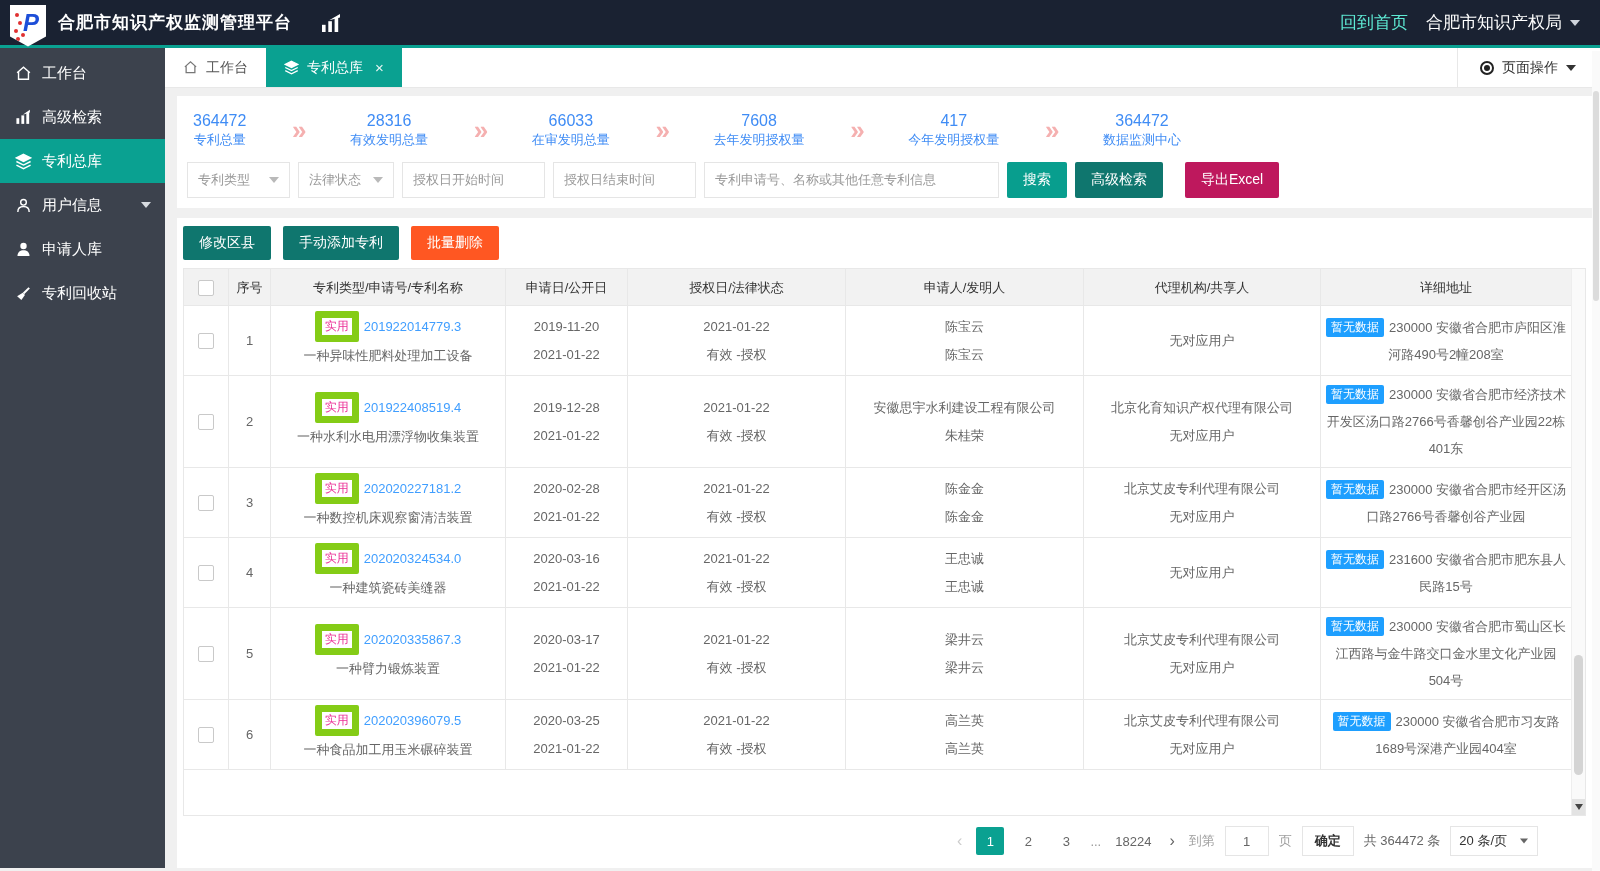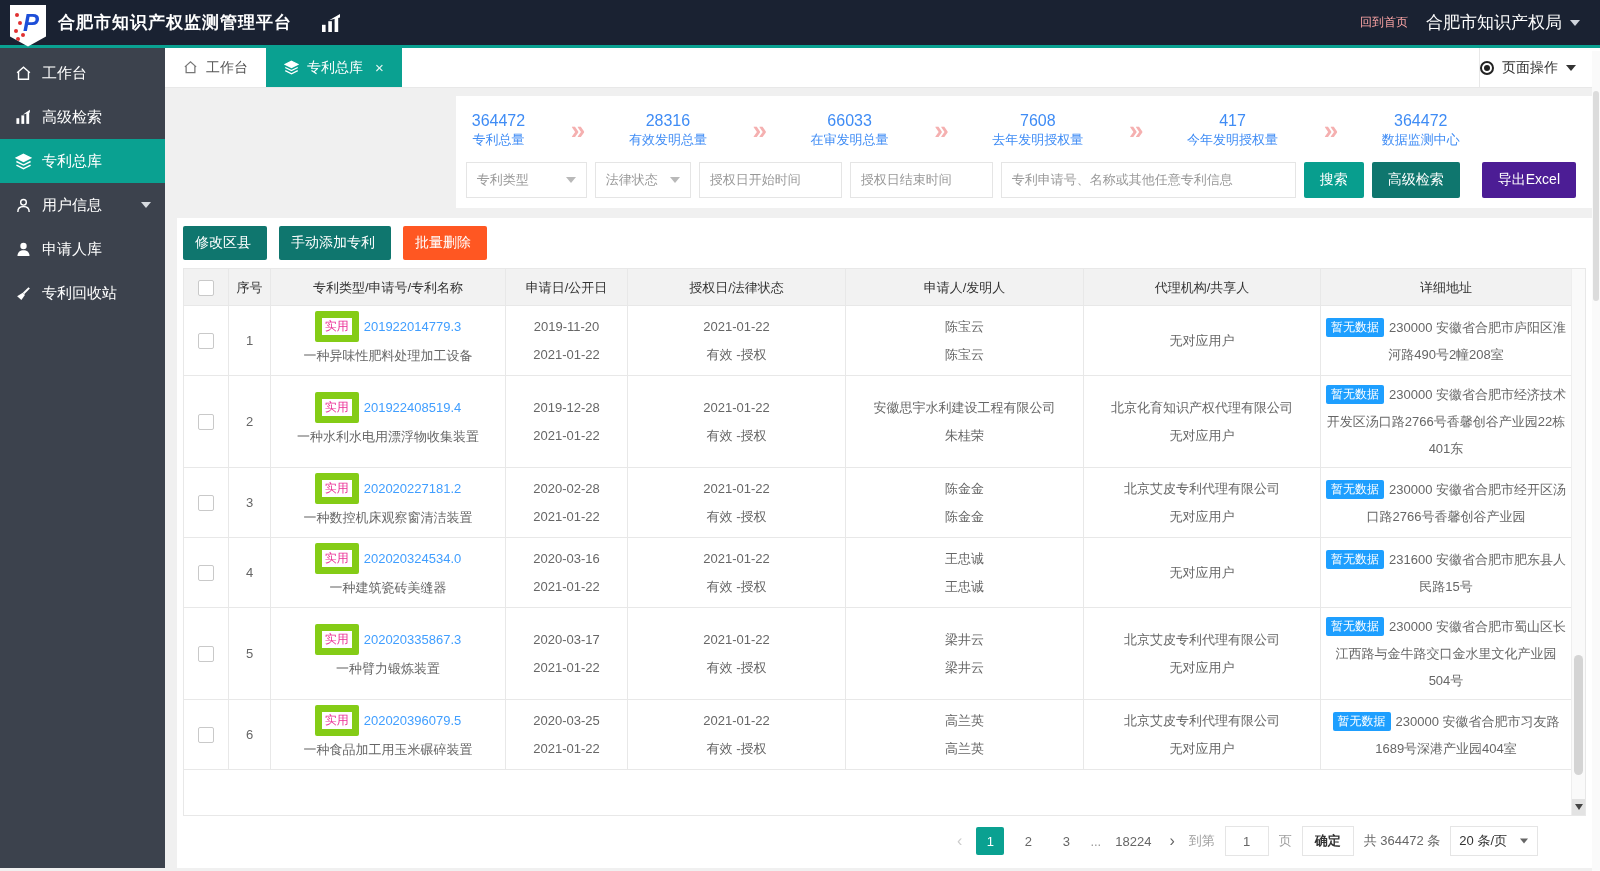--- a/index.html
+++ b/index.html
@@ -11,21 +11,21 @@
     display:flex; align-items:center; padding:0 20px 0 10px; color:#fff; }
   .logo-shield { width:36px; height:42px; background:#fff; margin-right:12px; margin-top:6px;
     clip-path:polygon(0 0,100% 0,100% 76%,50% 100%,0 76%); position:relative; flex:0 0 auto; }
   .logo-shield .p-mark { position:absolute; left:13px; top:4px; font-size:24px; font-weight:bold;
     color:#1d4ed8; font-style:italic; }
   .logo-shield .red-dots { position:absolute; left:5px; top:8px; width:4px; height:4px; border-radius:50%;
     background:#e03131; box-shadow:3px 8px 0 #e03131,-1px 16px 0 #e03131,6px 20px 0 #e03131,1px 24px 0 #e03131; }
   .app-title { font-size:17px; font-weight:bold; letter-spacing:1px; }
   .hdr-chart-icon { margin-left:28px; display:flex; align-items:flex-end; }
   .hdr-right { margin-left:auto; display:flex; align-items:center; gap:18px; }
-  .hdr-home { font-size:12px; color:#fca5a5; cursor:pointer; }
+  .hdr-home { font-size:17px; color:#5eead4; cursor:pointer; }
   .hdr-org { font-size:17px; color:#fff; display:flex; align-items:center; gap:8px; cursor:pointer; }
   .caret-down { width:0; height:0; border-left:5px solid transparent; border-right:5px solid transparent;
     border-top:6px solid #cfd4dc; display:inline-block; }
 
   
   .layout { display:flex; height:820px; }
   .sidebar { width:165px; background:#3c424d; flex:0 0 auto; padding-top:3px; }
   .side-item { height:44px; display:flex; align-items:center; padding:0 14px; color:#fff;
     font-size:15px; cursor:pointer; gap:10px; }
   .side-item.active { background:#0aa191; }
@@ -33,54 +33,54 @@
   .side-icon { width:18px; display:flex; justify-content:center; }
 
   .main { flex:1; display:flex; flex-direction:column; background:#f0f0f0; min-width:0; }
 
   
   .tabbar { background:#fff; height:40px; display:flex; align-items:stretch; border-bottom:1px solid #e8e8e8; }
   .tab { display:flex; align-items:center; gap:8px; padding:0 18px; font-size:14px; color:#555; cursor:pointer; }
   .tab.active { background:#0aa191; color:#fff; }
   .tab .close-x { font-size:15px; color:#e8f5f3; margin-left:4px; cursor:pointer; }
   .tabbar-right { margin-left:auto; display:flex; align-items:center; padding-right:24px; gap:8px;
-    border-left:1px solid #e8e8e8; color:#333; font-size:14px; cursor:pointer; }
+    border-left:1px solid #e8e8e8; padding-left:22px; color:#333; font-size:14px; cursor:pointer; }
   .radio-icon { width:14px; height:14px; border:2px solid #222; border-radius:50%; position:relative; }
   .radio-icon::after { content:""; position:absolute; left:2px; top:2px; width:6px; height:6px;
     border-radius:50%; background:#222; }
   .tabbar-right .caret-down { border-top-color:#333; }
 
-  .content { padding:8px 8px 0 12px; display:flex; flex-direction:column; flex:1; min-height:0;align-items:flex-end; }
+  .content { padding:8px 8px 0 12px; display:flex; flex-direction:column; flex:1; min-height:0; }
 
   
   .panel-top { background:#fff; padding:8px 16px 10px 10px; }
   .stats-row { display:flex; align-items:center; height:52px; width:1000px; }
   .stat { text-align:center; color:#3f8cf5; flex:0 0 auto; padding:0 6px; }
   .stat .num { font-size:16px; line-height:20px; }
   .stat .lbl { font-size:13px; line-height:18px; }
   .stat-chev { color:#f5b0b0; font-size:26px; font-weight:bold; flex:1; text-align:center;
     letter-spacing:-2px; line-height:26px; }
   .filter-row { display:flex; align-items:center; margin-top:6px; gap:8px; }
   .fake-select,.fake-input { height:36px; border:1px solid #e5e5e5; background:#fff; color:#999;
     display:flex; align-items:center; padding:0 10px; font-size:13px; cursor:text; }
   .fake-select { cursor:pointer; justify-content:space-between; }
   .fake-select .caret-down { border-top-color:#b9b9b9; margin-left:10px; }
-  .w-type { width:121px; } .w-status { width:96px; } .w-date { width:143px; } .w-search { width:295px; }
+  .w-type { width:103px; } .w-status { width:96px; } .w-date { width:143px; } .w-search { width:295px; }
   .btn { border:none; color:#fff; font-size:14px; cursor:pointer; height:36px; padding:0 16px;
     border-radius:2px; font-family:inherit; }
   .btn-teal { background:#089e8e; }
   .btn-blue { background:#0f766e; }
-  .btn-yellow { background:#4c1d95; margin-left:14px; }
+  .btn-yellow { background:#be185d; margin-left:14px; }
   .btn-red { background:#ff5722; }
 
   
   .panel-table { background:#fff; margin-top:10px; padding:6px 6px 8px 6px; flex:1; display:flex;
     flex-direction:column; min-height:0; position:relative; }
   .action-row { display:flex; gap:12px; padding:2px 0 8px 0; }
-  .btn-action { height:34px;padding-left:12px; }
+  .btn-action { height:34px; }
   .tbl-wrap { border:1px solid #e8e8e8; display:flex; flex:1; min-height:0; overflow:hidden; }
   .tbl { flex:1; min-width:0; }
   .trow { display:grid; grid-template-columns:45px 42px 235px 122px 218px 238px 237px 1fr;
     border-bottom:1px solid #e8e8e8; }
   .trow.head { background:#f2f2f2; height:37px; color:#333; }
   .tcell { border-right:1px solid #e8e8e8; display:flex; flex-direction:column; align-items:center;
     justify-content:center; text-align:center; padding:5px 4px; line-height:28px; min-width:0; }
   .tcell:last-child { border-right:none; }
   .tcell .line { line-height:28px; white-space:nowrap; }
   .badge-pink { color:#eb2f96; border:7px solid #84cc16; border-radius:2px; font-size:12px;

